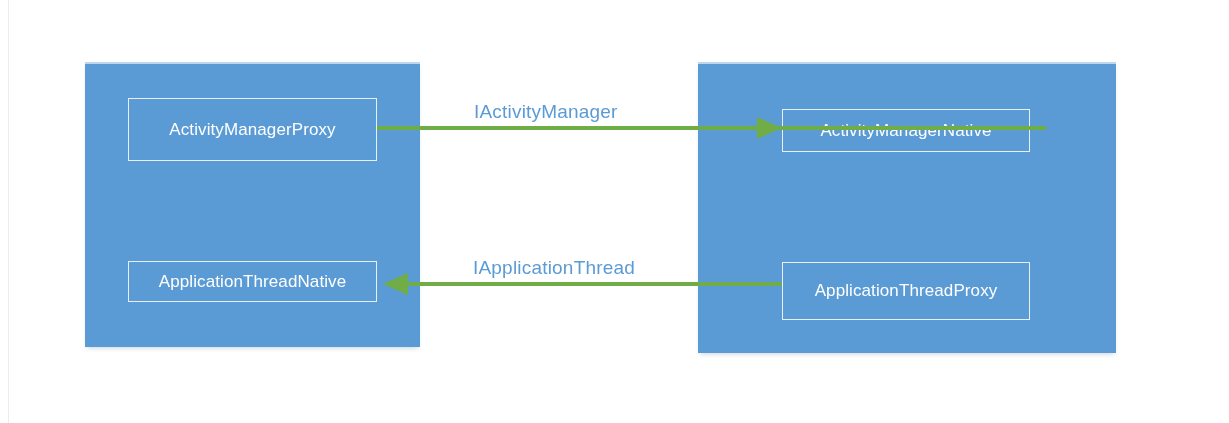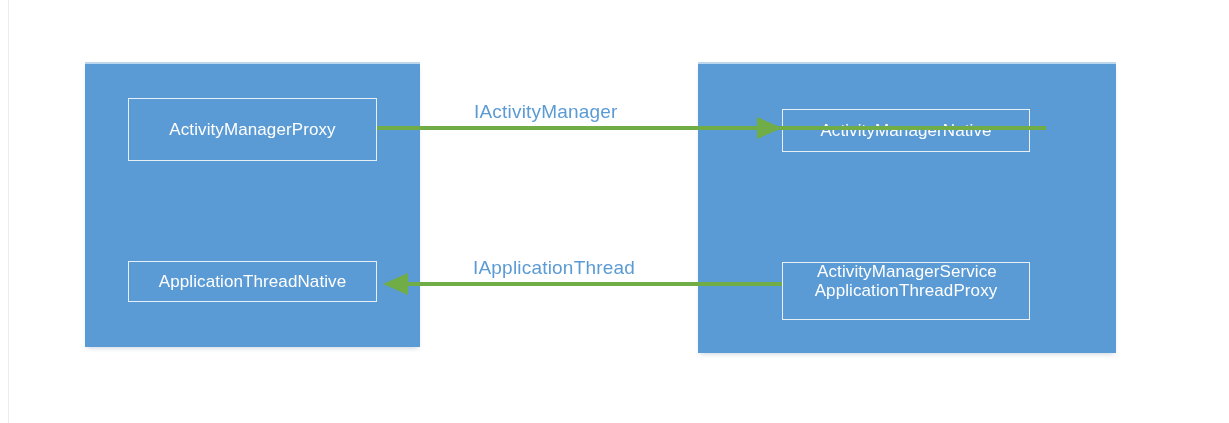--- a/index.html
+++ b/index.html
@@ -122,21 +122,20 @@
     <div class="box box-atn">
       <span>ApplicationThreadNative</span>
     </div>
   </div>
 
   <div class="panel panel-right">
     <div class="box box-amn">
       <span>ActivityManagerNative</span>
     </div>
 
-    <div class="panel-caption">ActivityManagerService</div>
 
     <div class="box box-atp">
       <span>ApplicationThreadProxy</span>
     </div>
   </div>
 
   <svg class="arrows" viewBox="0 0 1229 423">
 
     <g>
       <line x1="377" y1="128" x2="1046" y2="128" stroke="#70ad47" stroke-width="4" transform="translate(0,0)"></line>

